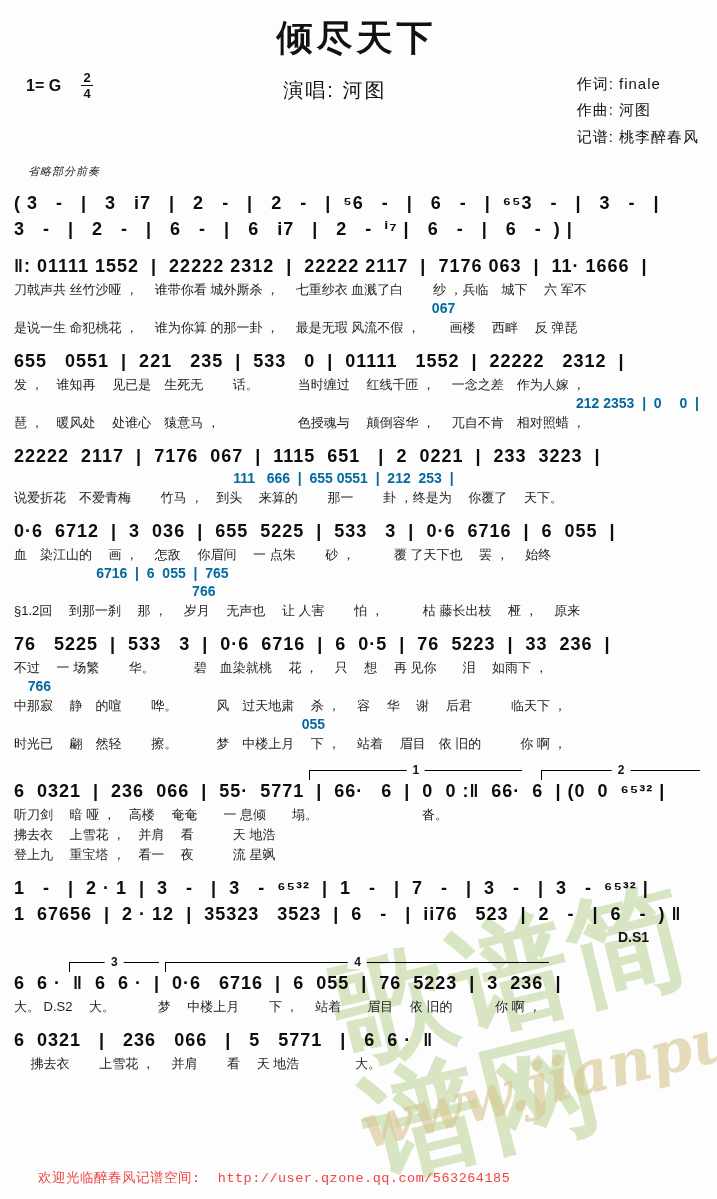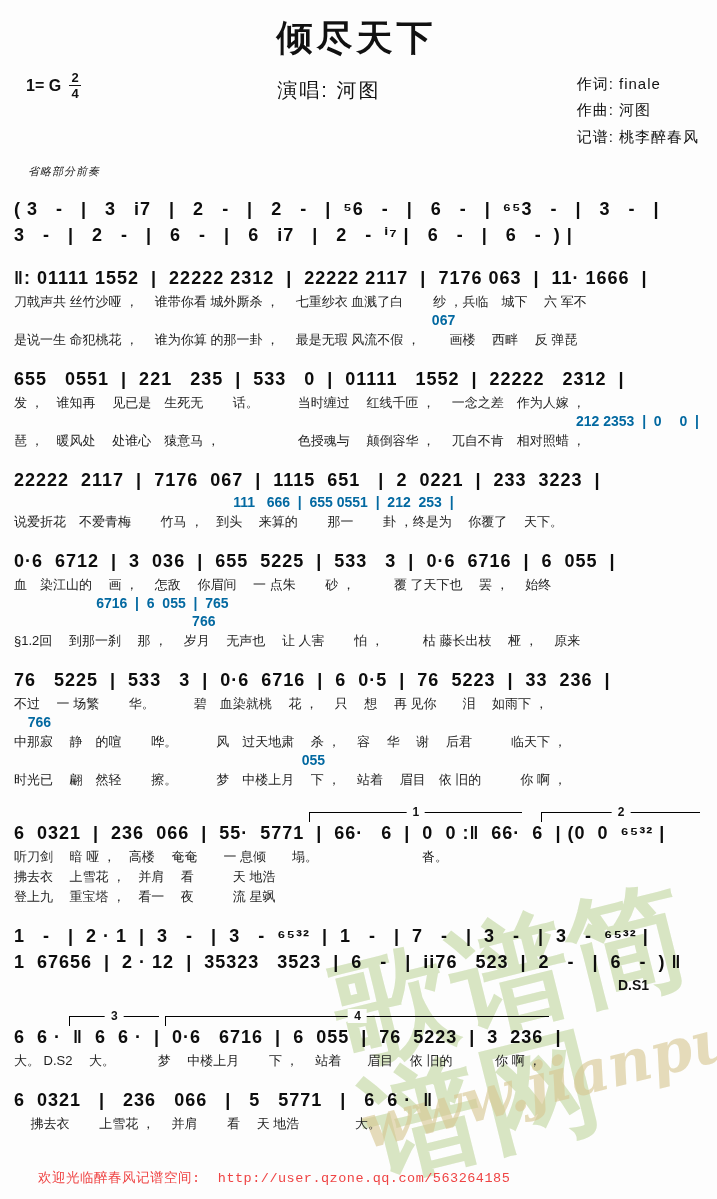--- a/index.html
+++ b/index.html
@@ -9,30 +9,30 @@
     position:relative;overflow:hidden;
     font-family:"Liberation Sans","DejaVu Sans",sans-serif;
     color:#111;
   }
   .page{position:relative;z-index:1;padding:10px 18px 0 14px;}
 
   
   .title{text-align:center;font-family:"Liberation Serif","DejaVu Serif",serif;
     font-weight:bold;font-size:36px;letter-spacing:4px;margin-top:4px;}
   .meta{display:flex;justify-content:space-between;align-items:flex-start;margin-top:8px;}
-  .meta-left{font-size:16px;font-weight:bold;white-space:pre;padding-left:12px;display:flex;align-items:center;gap:8px;}
+  .meta-left{font-size:16px;font-weight:bold;white-space:pre;padding-left:12px;display:flex;align-items:center;gap:20px;}
   .frac{display:inline-flex;flex-direction:column;align-items:center;font-size:13px;font-weight:bold;line-height:1;}
   .frac .bar{width:12px;border-top:1.5px solid #111;margin:1px 0;}
   .meta-center{font-size:20px;margin-top:6px;letter-spacing:2px;}
   .meta-right{font-size:15px;text-align:left;line-height:1.75;letter-spacing:1px;}
 
   .intro-note{font-size:11px;font-style:italic;margin:14px 0 0 14px;color:#222;letter-spacing:1px;}
 
   
-  .system{margin-top:17px;position:relative;}
+  .system{margin-top:11px;position:relative;}
   .notes{font-weight:bold;font-size:18px;line-height:26px;letter-spacing:1px;white-space:pre;color:#0d0d0d;}
   .lyric{font-size:13px;line-height:19px;white-space:pre;color:#1d1d1d;margin-top:1px;}
   .alt{font-weight:bold;font-size:14px;line-height:18px;white-space:pre;color:#0369a1;}
   .alt-v1{margin-left:61%;}
   .alt-v2{margin-left:13%;text-align:right;}
   .alt-v3{margin-left:32%;}
   .alt-c1a{margin-left:12%;}
   .alt-c1b{margin-left:26%;}
   .alt-c2a{margin-left:2%;}
   .alt-c2b{margin-left:42%;}

